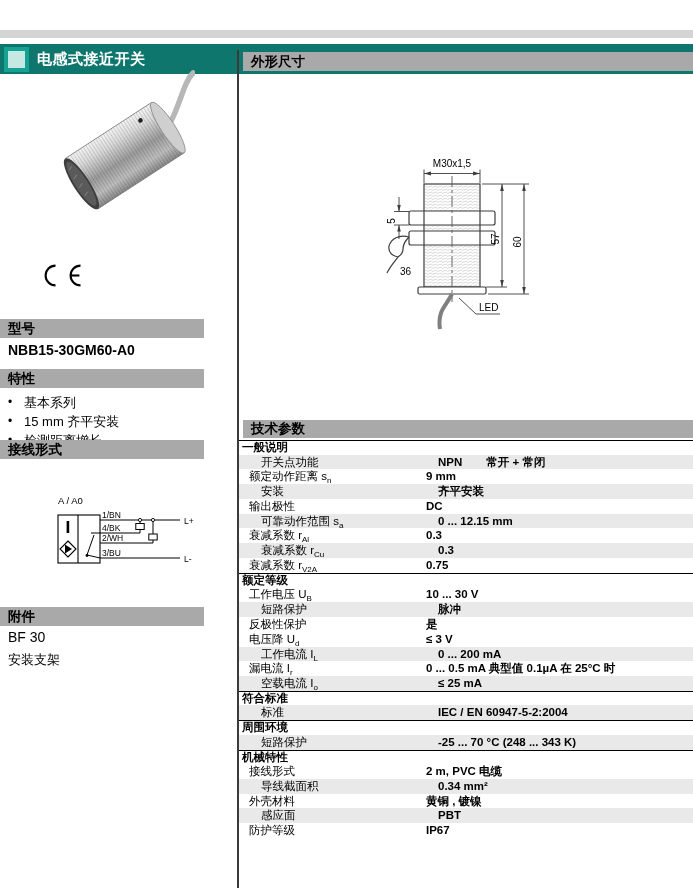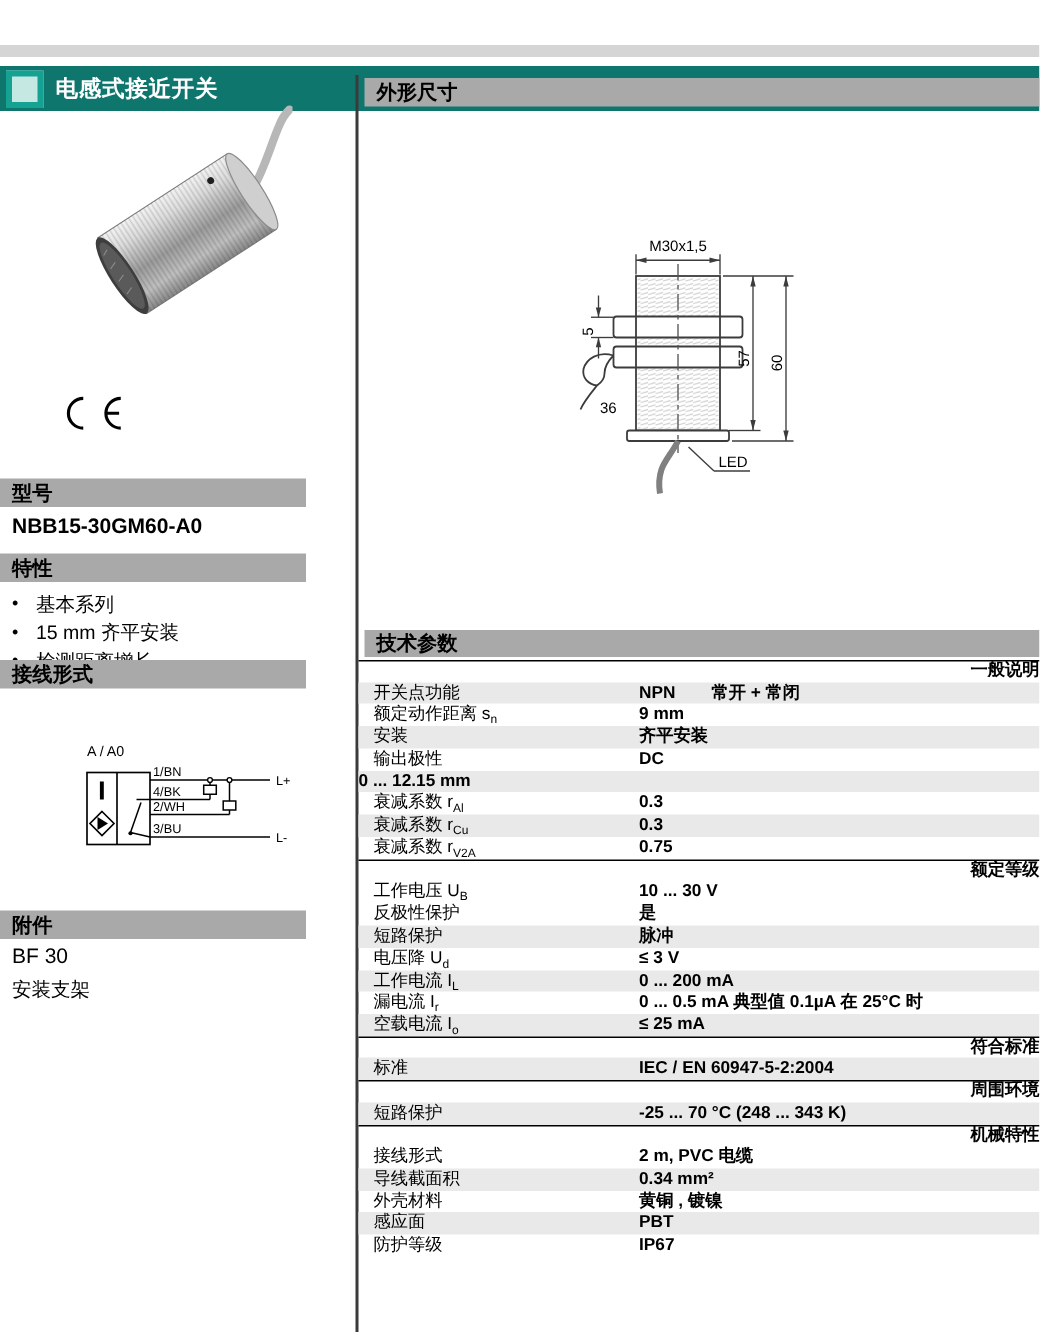--- a/index.html
+++ b/index.html
@@ -22,23 +22,23 @@
 
   .model-text{position:absolute;left:8px;top:342px;font-size:14px;font-weight:bold;}
   .features{position:absolute;left:8px;top:393px;font-size:13px;}
   .feature-item{height:19px;line-height:19px;display:flex;}
   .bullet{width:16px;flex:none;font-size:12px;}
   .bf-model{position:absolute;left:8px;top:629px;font-size:14px;font-weight:normal;}
   .bf-desc{position:absolute;left:8px;top:651px;font-size:13px;}
 
   .params{position:absolute;left:239px;top:440px;width:454px;}
   .tgroup{border-top:1.5px solid #000;height:13.5px;line-height:13.5px;
-    font-size:11.5px;font-weight:bold;padding-left:3px;text-align:right;}
+    font-size:11.5px;font-weight:bold;padding-left:3px;}
   .trow{display:flex;height:14.8px;line-height:14.8px;font-size:11.5px;}
-  .trow.shaded{background:#e9e9e9;}
+  .trow.shaded{background:#e9e9e9;padding-left:12px;}
   .tlabel{width:177px;padding-left:10px;flex:none;white-space:nowrap;}
   .tlabel sub{font-size:8px;}
   .tvalue{font-weight:bold;white-space:nowrap;}
   .tvalue2{font-weight:bold;margin-left:24px;white-space:nowrap;}
 
   svg text{font-family:"Liberation Sans","DejaVu Sans",sans-serif;}
   .abs{position:absolute;}
 </style>
 </head>
 <body>
@@ -225,47 +225,48 @@
     </div>
     <div class="trow shaded">
       <span class="tlabel">安装</span>
       <span class="tvalue">齐平安装</span>
     </div>
     <div class="trow">
       <span class="tlabel">输出极性</span>
       <span class="tvalue">DC</span>
     </div>
     <div class="trow shaded">
+      <span class="tlabel">可靠动作范围 s<sub>a</sub></span>
       <span class="tvalue">0 ... 12.15 mm</span>
     </div>
     <div class="trow">
       <span class="tlabel">衰减系数 r<sub>Al</sub></span>
       <span class="tvalue">0.3</span>
     </div>
     <div class="trow shaded">
       <span class="tlabel">衰减系数 r<sub>Cu</sub></span>
       <span class="tvalue">0.3</span>
     </div>
     <div class="trow">
       <span class="tlabel">衰减系数 r<sub>V2A</sub></span>
       <span class="tvalue">0.75</span>
     </div>
     <div class="tgroup">额定等级</div>
     <div class="trow">
       <span class="tlabel">工作电压  U<sub>B</sub></span>
       <span class="tvalue">10 ... 30 V</span>
     </div>
+    <div class="trow shaded">
+      <span class="tlabel">短路保护</span>
+      <span class="tvalue">脉冲</span>
+    </div>
     <div class="trow">
       <span class="tlabel">反极性保护</span>
       <span class="tvalue">是</span>
     </div>
-    <div class="trow shaded">
-      <span class="tlabel">短路保护</span>
-      <span class="tvalue">脉冲</span>
-    </div>
     <div class="trow">
       <span class="tlabel">电压降  U<sub>d</sub></span>
       <span class="tvalue">≤ 3 V</span>
     </div>
     <div class="trow shaded">
       <span class="tlabel">工作电流  I<sub>L</sub></span>
       <span class="tvalue">0 ... 200 mA</span>
     </div>
     <div class="trow">
       <span class="tlabel">漏电流 I<sub>r</sub></span>

